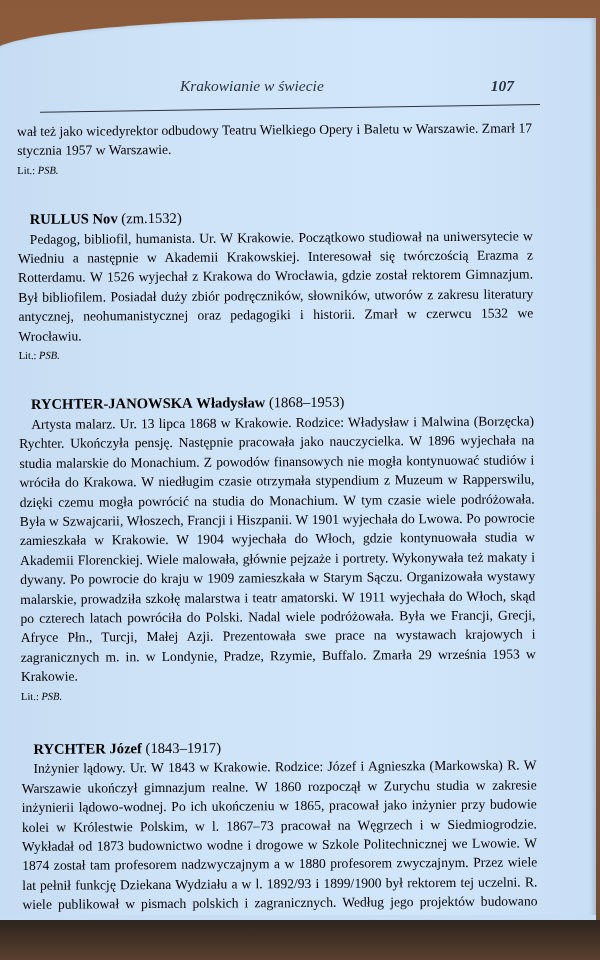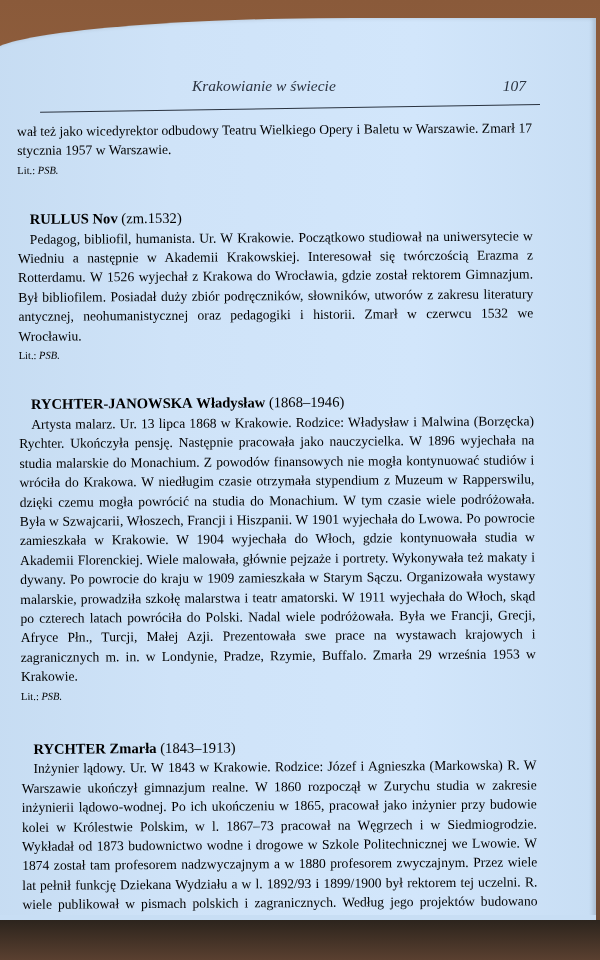--- a/index.html
+++ b/index.html
@@ -15,22 +15,22 @@
     box-shadow: inset -3px 0 4px rgba(0,0,0,0.15);
   }
   .page::after {
     content:""; position:absolute; left:0; right:0; bottom:-12px; height:30px;
     background:#c8def4; border-radius:0 0 0 0 / 0 0 0 0;
   }
   .running-head {
     position:absolute; top:59px; left:190px; width:350px;
     font-style:italic; font-size:15.5px; color:#2a3340;
   }
-  .running-head .title { position:absolute; left:12px; top:0; }
-  .running-head .num { position:absolute; right:4px; top:0; }
+  .running-head .title { position:absolute; left:0; top:0; }
+  .running-head .num { position:absolute; right:16px; top:0;font-weight:bold; }
   .rule {
     position:absolute; left:50px; top:86px; width:500px; height:1px;
     background:#2a3340; transform:rotate(-0.9deg); transform-origin:right center;
   }
   .body-text {
     position:absolute; left:27px; top:104px; width:515px;
     font-size:13.6px; line-height:19.4px; text-align:justify;
     transform:rotate(-0.4deg); transform-origin:left top;
   }
   .body-text p { margin:0; text-indent:0; }
@@ -64,25 +64,25 @@
 
     <div class="gap-1"></div>
     <div class="entry">
       <p class="head"><b>RULLUS</b> <b>Nov</b> <span>(zm.1532)</span></p>
       <p class="text">Pedagog, bibliofil, humanista. Ur. W Krakowie. Początkowo studiował na uniwersytecie w Wiedniu a następnie w Akademii Krakowskiej. Interesował się twórczością Erazma z Rotterdamu. W 1526 wyjechał z Krakowa do Wrocławia, gdzie został rektorem Gimnazjum. Był bibliofilem. Posiadał duży zbiór podręczników, słowników, utworów z zakresu literatury antycznej, neohumanistycznej oraz pedagogiki i historii. Zmarł w czerwcu 1532 we Wrocławiu.</p>
       <p class="lit"><span>Lit.:</span> <i>PSB.</i></p>
     </div>
 
     <div class="gap-2"></div>
     <div class="entry">
-      <p class="head"><b>RYCHTER-JANOWSKA</b> <b>Władysław</b> <span>(1868–1946)</span></p>
+      <p class="head"><b>RYCHTER-JANOWSKA</b> <b>Władysław</b> <span>(1868–1953)</span></p>
       <p class="text">Artysta malarz. Ur. 13 lipca 1868 w Krakowie. Rodzice: Władysław i Malwina (Borzęcka) Rychter. Ukończyła pensję. Następnie pracowała jako nauczycielka. W 1896 wyjechała na studia malarskie do Monachium. Z powodów finansowych nie mogła kontynuować studiów i wróciła do Krakowa. W niedługim czasie otrzymała stypendium z Muzeum w Rapperswilu, dzięki czemu mogła powrócić na studia do Monachium. W tym czasie wiele podróżowała. Była w Szwajcarii, Włoszech, Francji i Hiszpanii. W 1901 wyjechała do Lwowa. Po powrocie zamieszkała w Krakowie. W 1904 wyjechała do Włoch, gdzie kontynuowała studia w Akademii Florenckiej. Wiele malowała, głównie pejzaże i portrety. Wykonywała też makaty i dywany. Po powrocie do kraju w 1909 zamieszkała w Starym Sączu. Organizowała wystawy malarskie, prowadziła szkołę malarstwa i teatr amatorski. W 1911 wyjechała do Włoch, skąd po czterech latach powróciła do Polski. Nadal wiele podróżowała. Była we Francji, Grecji, Afryce Płn., Turcji, Małej Azji. Prezentowała swe prace na wystawach krajowych i zagranicznych m. in. w Londynie, Pradze, Rzymie, Buffalo. Zmarła 29 września 1953 w Krakowie.</p>
       <p class="lit"><span>Lit.:</span> <i>PSB.</i></p>
     </div>
 
     <div class="gap-3"></div>
     <div class="entry">
-      <p class="head"><b>RYCHTER</b> <b>Zmarła</b> <span>(1843–1913)</span></p>
+      <p class="head"><b>RYCHTER</b> <b>Józef</b> <span>(1843–1917)</span></p>
       <p class="text">Inżynier lądowy. Ur. W 1843 w Krakowie. Rodzice: Józef i Agnieszka (Markowska) R. W Warszawie ukończył gimnazjum realne. W 1860 rozpoczął w Zurychu studia w zakresie inżynierii lądowo-wodnej. Po ich ukończeniu w 1865, pracował jako inżynier przy budowie kolei w Królestwie Polskim, w l. 1867–73 pracował na Węgrzech i w Siedmiogrodzie. Wykładał od 1873 budownictwo wodne i drogowe w Szkole Politechnicznej we Lwowie. W 1874 został tam profesorem nadzwyczajnym a w 1880 profesorem zwyczajnym. Przez wiele lat pełnił funkcję Dziekana Wydziału a w l. 1892/93 i 1899/1900 był rektorem tej uczelni. R. wiele publikował w pismach polskich i zagranicznych. Według jego projektów budowano wiele mostów. Brał udział w pracach Towarzystwa Politechnicznego we Lwowie oraz w rządowej radzie dla budowy dróg wodnych w Austrii. Zre-</p>
     </div>
   </div>
 </div>
 <div class="wood-bottom"></div>
 
 </body></html>

